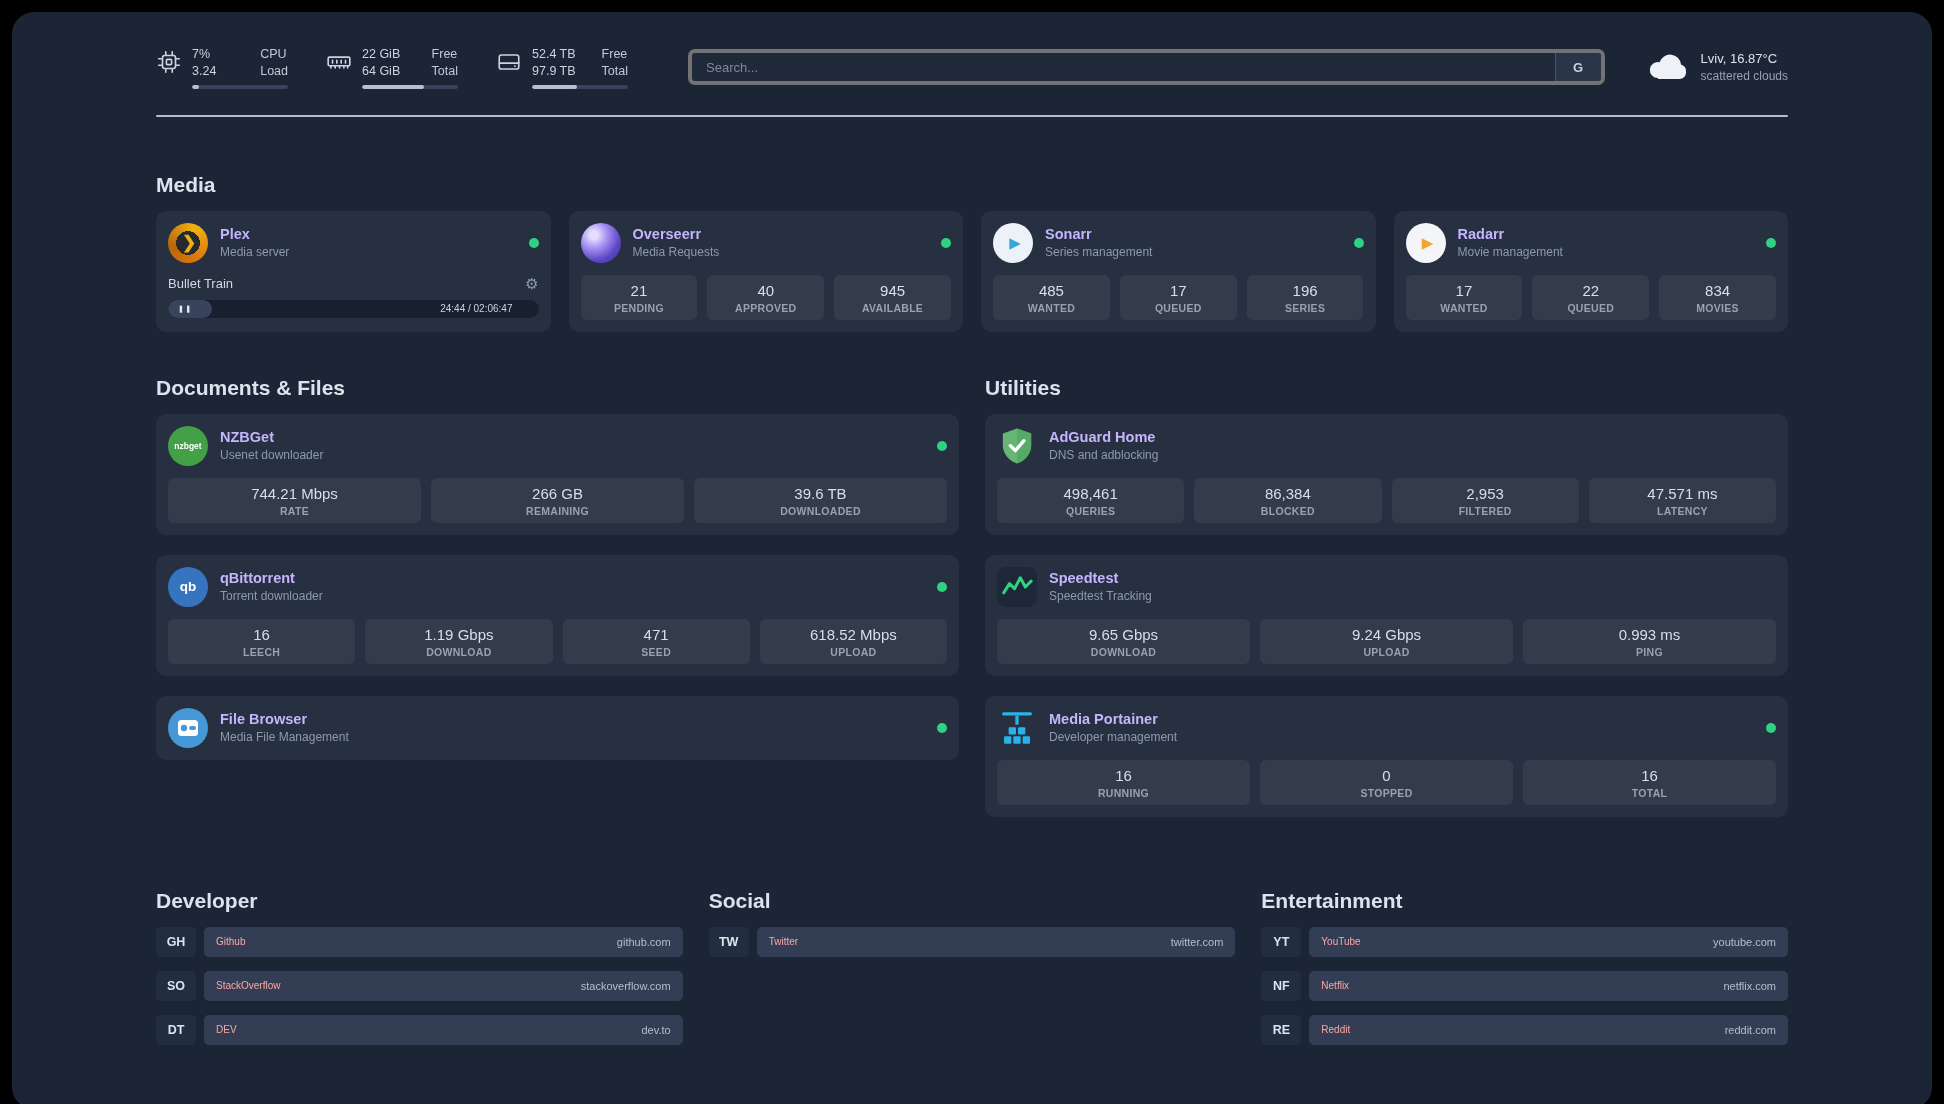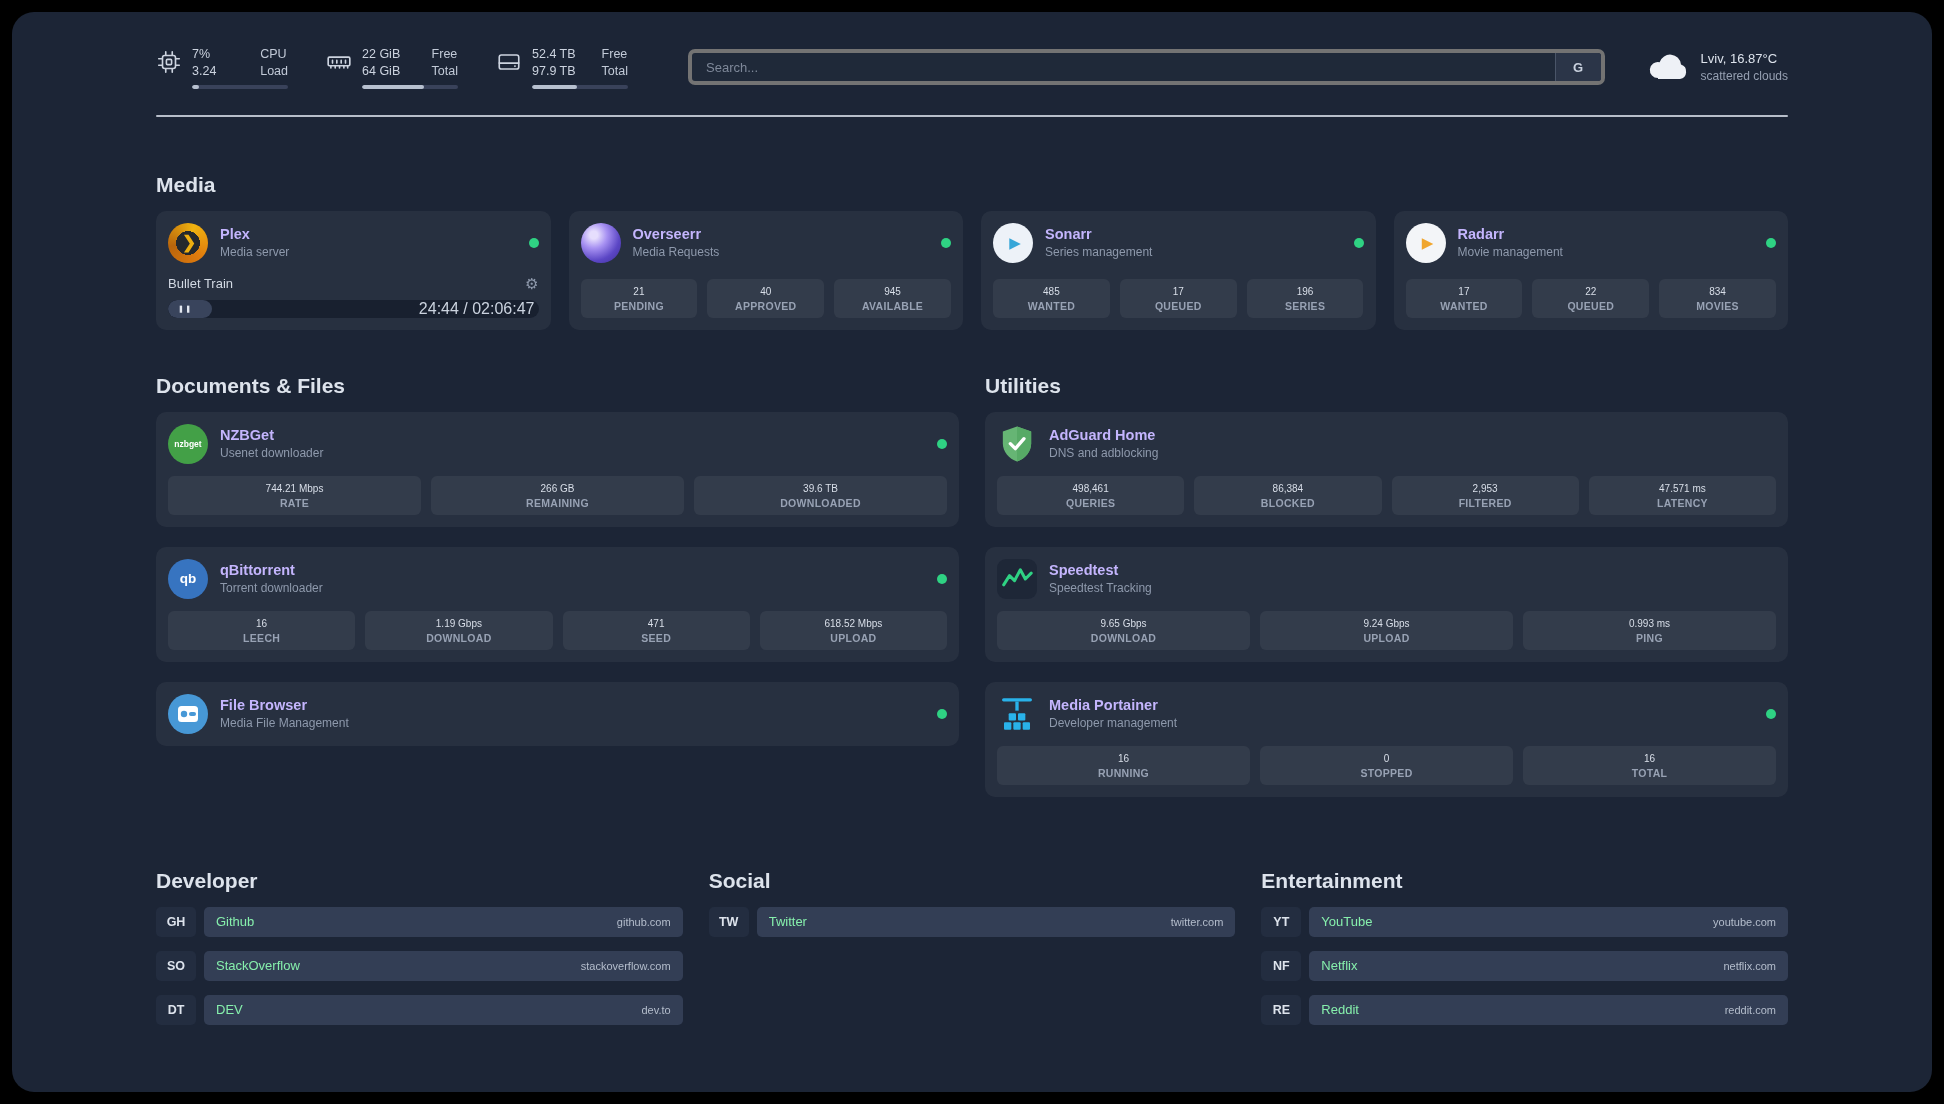--- a/index.html
+++ b/index.html
@@ -44,30 +44,30 @@
   .card-head{display:flex;align-items:center;gap:12px}
   .svc-icon{width:40px;height:40px;flex:none;border-radius:50%;display:grid;place-items:center;overflow:hidden}
   .svc-icon svg{width:40px;height:40px;display:block}
   .svc-text{line-height:1.15}
   .svc-name{font-size:14.5px;color:#c4b5fd;font-weight:700}
   .svc-sub{font-size:12px;color:#8e99ac;margin-top:3px}
   .dot{width:10px;height:10px;border-radius:50%;background:#2fd283;margin-left:auto;flex:none}
 
   .stats{display:flex;gap:10px;margin-top:auto;padding-top:12px}
   .stat{flex:1;background:rgba(255,255,255,.06);border-radius:6px;text-align:center;padding:7px 4px 6px;min-width:0}
-  .stat-v{font-size:10px;color:#d9dfe9;white-space:nowrap}
+  .stat-v{font-size:15px;color:#d9dfe9;white-space:nowrap}
   .stat-l{font-size:10.5px;font-weight:700;color:#98a2b4;margin-top:3px;letter-spacing:.3px}
 
   
   .plex-media{display:flex;align-items:center;margin-top:13px;font-size:13px;color:#d2d9e3}
   .gear{margin-left:auto;color:#8e99ac;font-size:15px;cursor:pointer;line-height:1}
   .plex-bar{position:relative;margin-top:9px;height:18px;border-radius:9px;background:#18202f;display:flex;align-items:center;overflow:hidden}
   .plex-fill{position:absolute;left:0;top:0;bottom:0;background:#39445c;border-radius:9px}
   .pause{position:relative;z-index:2;margin-left:10px;font-size:7px;letter-spacing:1.5px;color:#e3e8f0;cursor:pointer;background:none;border:0;font-family:inherit}
-  .ptime{position:relative;z-index:2;margin-left:auto;margin-right:4px;font-size:16px;color:#cbd3df;white-space:nowrap}
+  .ptime{position:relative;z-index:2;margin-left:auto;margin-right:26px;font-size:10px;color:#cbd3df;white-space:nowrap}
 
   
   .icon-plex{background:radial-gradient(closest-side,#26292d 0 59%,transparent 60% 100%),conic-gradient(from 20deg,#f0b310,#e07b0e,#b9650c,#f0b310)}
   .icon-plex span{color:#efaf10;font-weight:700;font-size:17px;transform:translateX(1px)}
   .icon-overseerr{background:radial-gradient(circle at 32% 30%,#e6defd 0 10%,#a791f2 34%,#5b46c5 66%,#3e2e95)}
   .icon-sonarr{background:#edf2f8}
   .icon-sonarr span{color:#36a6d8;font-size:15px;transform:translateX(2px)}
   .icon-radarr{background:#f3f5f8}
   .icon-radarr span{color:#f0a62e;font-size:15px;transform:translateX(2px)}
   .icon-nzbget{background:#43a047}
@@ -75,21 +75,21 @@
   .icon-qb{background:#3774c0}
   .icon-qb span{color:#fff;font-size:13.5px;font-weight:700}
   .icon-speedtest{border-radius:9px;background:#1e2737}
   .icon-filebrowser,.icon-adguard,.icon-portainer{background:transparent;border-radius:0}
 
   
   .bm-grid{display:grid;grid-template-columns:repeat(3,1fr);gap:26px;margin-top:72px;align-items:start}
   .bm-row{display:flex;gap:8px;margin-bottom:14px;height:30px;cursor:pointer}
   .bm-abbr{width:40px;flex:none;background:#232d40;border-radius:5px;display:grid;place-items:center;font-size:12.5px;font-weight:600;color:#dde3ec}
   .bm-bar{flex:1;background:#333e55;border-radius:5px;display:flex;align-items:center;padding:0 12px;min-width:0}
-  .bm-name{font-size:13px;color:#86efac;white-space:nowrap}
+  .bm-name{font-size:10px;color:#fca5a5;white-space:nowrap}
   .bm-domain{margin-left:auto;font-size:11px;color:#b4bdcc;white-space:nowrap}
 </style>
 </head>
 <body>
 
 <div class="frame">
   <div class="container">
 
     <div class="topbar">
 

